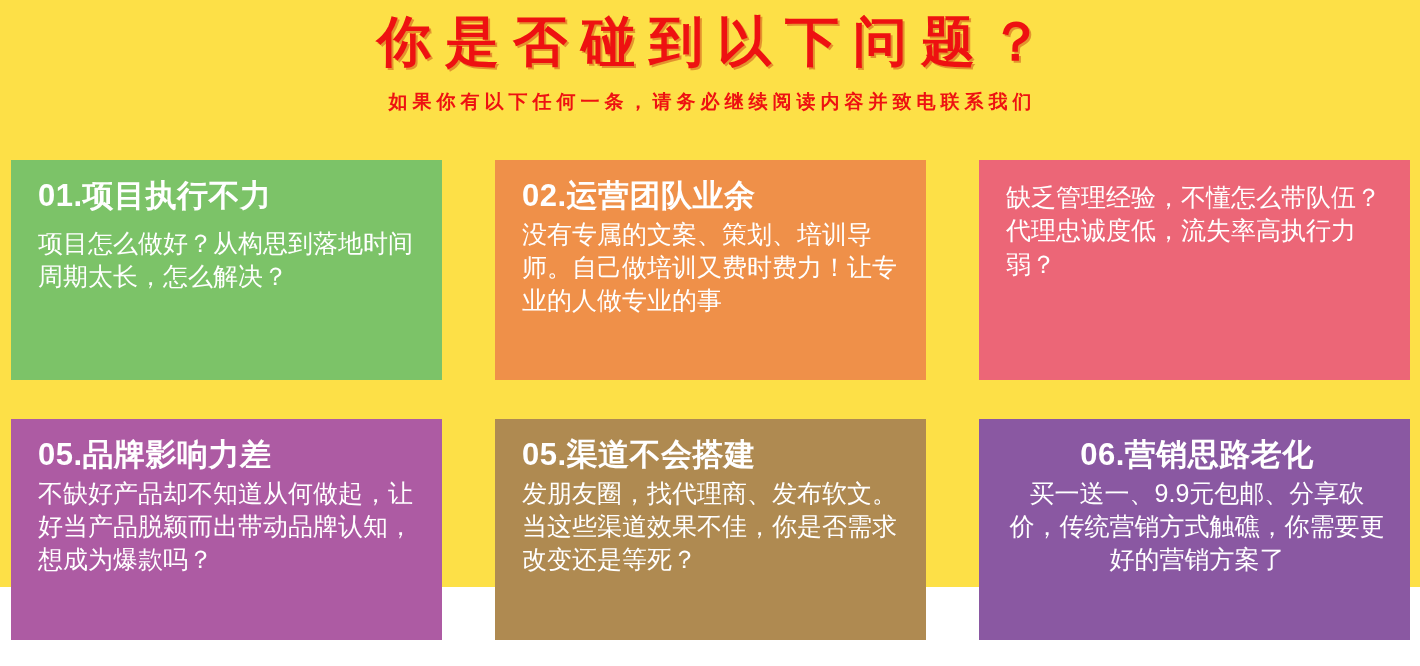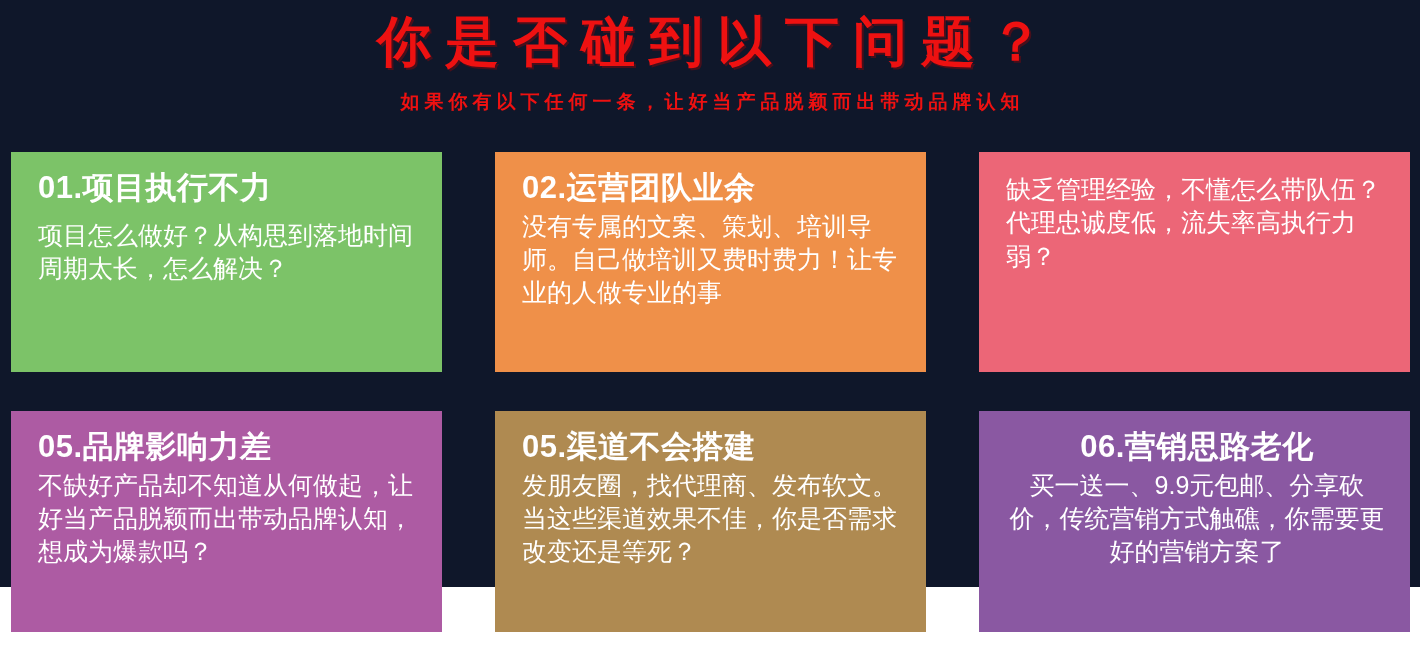--- a/index.html
+++ b/index.html
@@ -10,21 +10,21 @@
     width: 1420px;
     height: 666px;
     background: #ffffff;
     font-family: "Liberation Sans", "DejaVu Sans", sans-serif;
     overflow: hidden;
   }
   .page {
     position: relative;
     width: 1420px;
     height: 587px;
-    background: #0f172a;
+    background: #fde047;
   }
 
   
   .header {
     width: 100%;
     text-align: center;
     padding-top: 14px;
     box-sizing: border-box;
   }
   .main-title {
@@ -46,21 +46,21 @@
     line-height: 1.0;
     margin: 0;
     padding: 24px 0 0 5px;
     white-space: nowrap;
   }
 
   
   .cards {
     position: absolute;
     left: 11px;
-    top: 152px;
+    top: 160px;
     width: 1398px;
     display: grid;
     grid-template-columns: 431px 431px 431px;
     grid-template-rows: 220px 221px;
     column-gap: 53px;
     row-gap: 39px;
   }
   .card {
     box-sizing: border-box;
     padding: 18px 22px 10px 27px;
@@ -87,21 +87,21 @@
   .card.c1 .card-body { margin-top: 12px; }
   .card.c1 .card-title { margin-bottom: 2px; }
 </style>
 </head>
 <body>
 
 <div class="page">
 
   <div class="header">
     <h1 class="main-title" style="color: rgb(238, 17, 17);">你是否碰到以下问题？</h1>
-    <p class="sub-title" style="color: rgb(238, 17, 17);">如果你有以下任何一条，让好当产品脱颖而出带动品牌认知</p>
+    <p class="sub-title" style="color: rgb(238, 17, 17);">如果你有以下任何一条，请务必继续阅读内容并致电联系我们</p>
   </div>
 
   <div class="cards">
 
     <div class="card c1" style="background-color: rgb(124, 195, 104);">
       <p class="card-title">01.项目执行不力</p>
       <p class="card-body">项目怎么做好？从构思到落地时间周期太长，怎么解决？</p>
     </div>
 
     <div class="card c2" style="background-color: rgb(239, 144, 73);">

